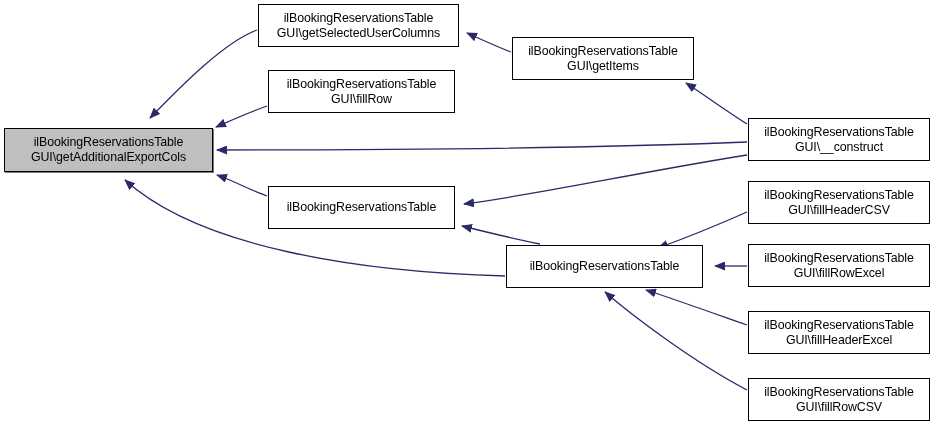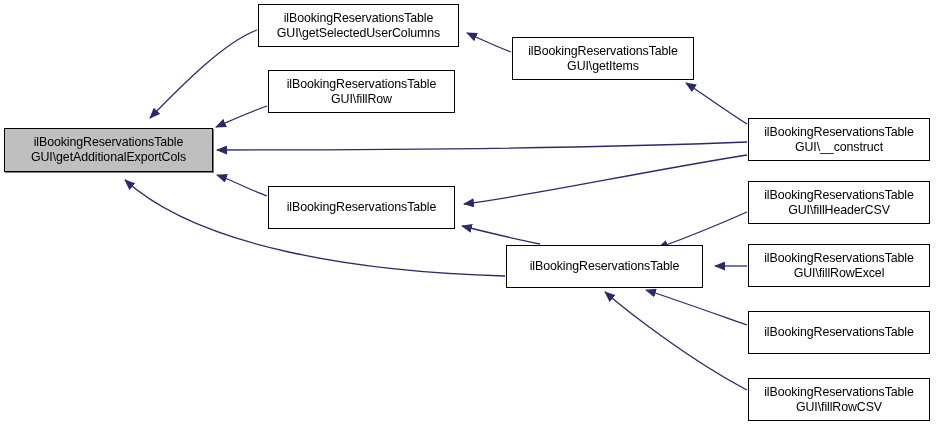--- a/index.html
+++ b/index.html
@@ -129,20 +129,21 @@
     <span class="line2">GUI\fillHeaderCSV</span>
   </div>
 
   <div class="node" style="left:748px; top:244px; width:182px; height:43px;">
     <span class="line1">ilBookingReservationsTable</span>
     <span class="line2">GUI\fillRowExcel</span>
   </div>
 
   <div class="node" style="left:748px; top:311px; width:182px; height:43px;">
     <span class="line1">ilBookingReservationsTable</span>
+    <span class="line2">GUI\fillHeaderExcel</span>
   </div>
 
   <div class="node" style="left:748px; top:378px; width:182px; height:43px;">
     <span class="line1">ilBookingReservationsTable</span>
     <span class="line2">GUI\fillRowCSV</span>
   </div>
 
 </div>
 
 </body></html>

